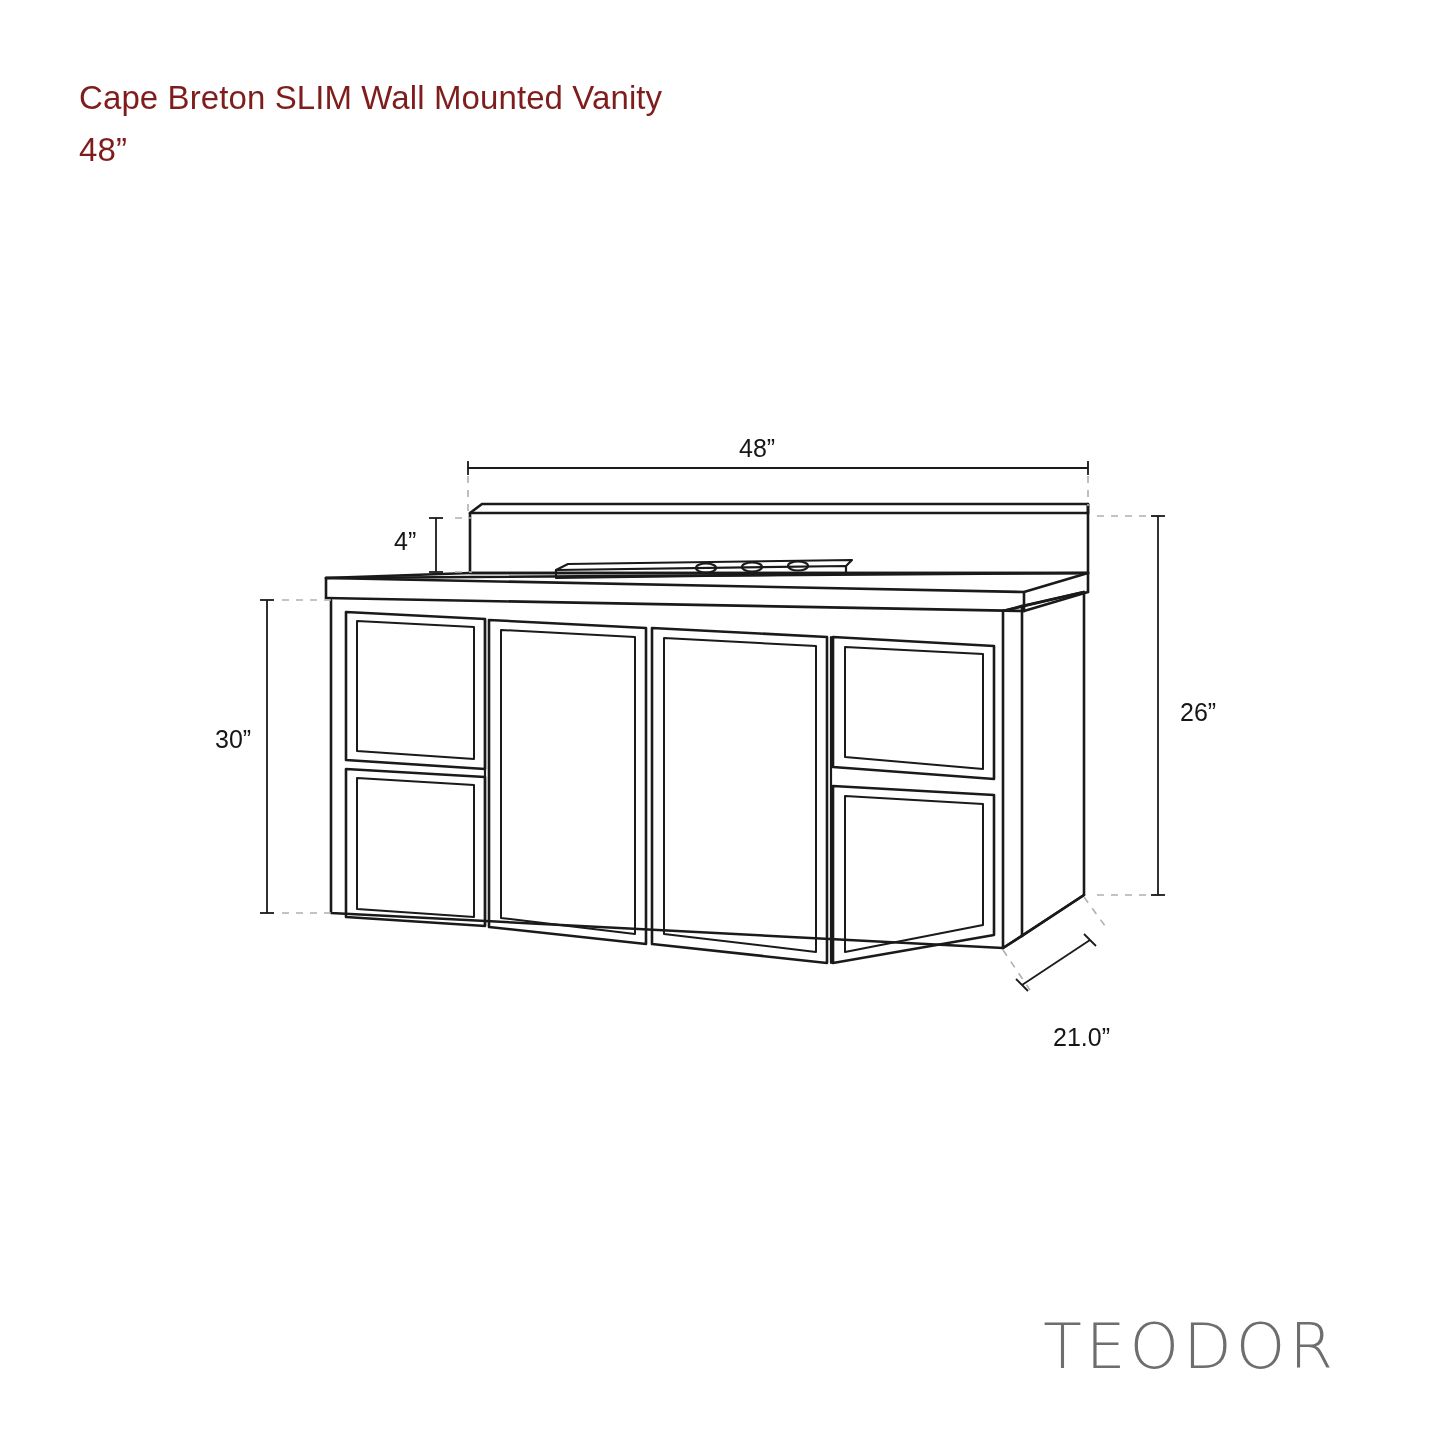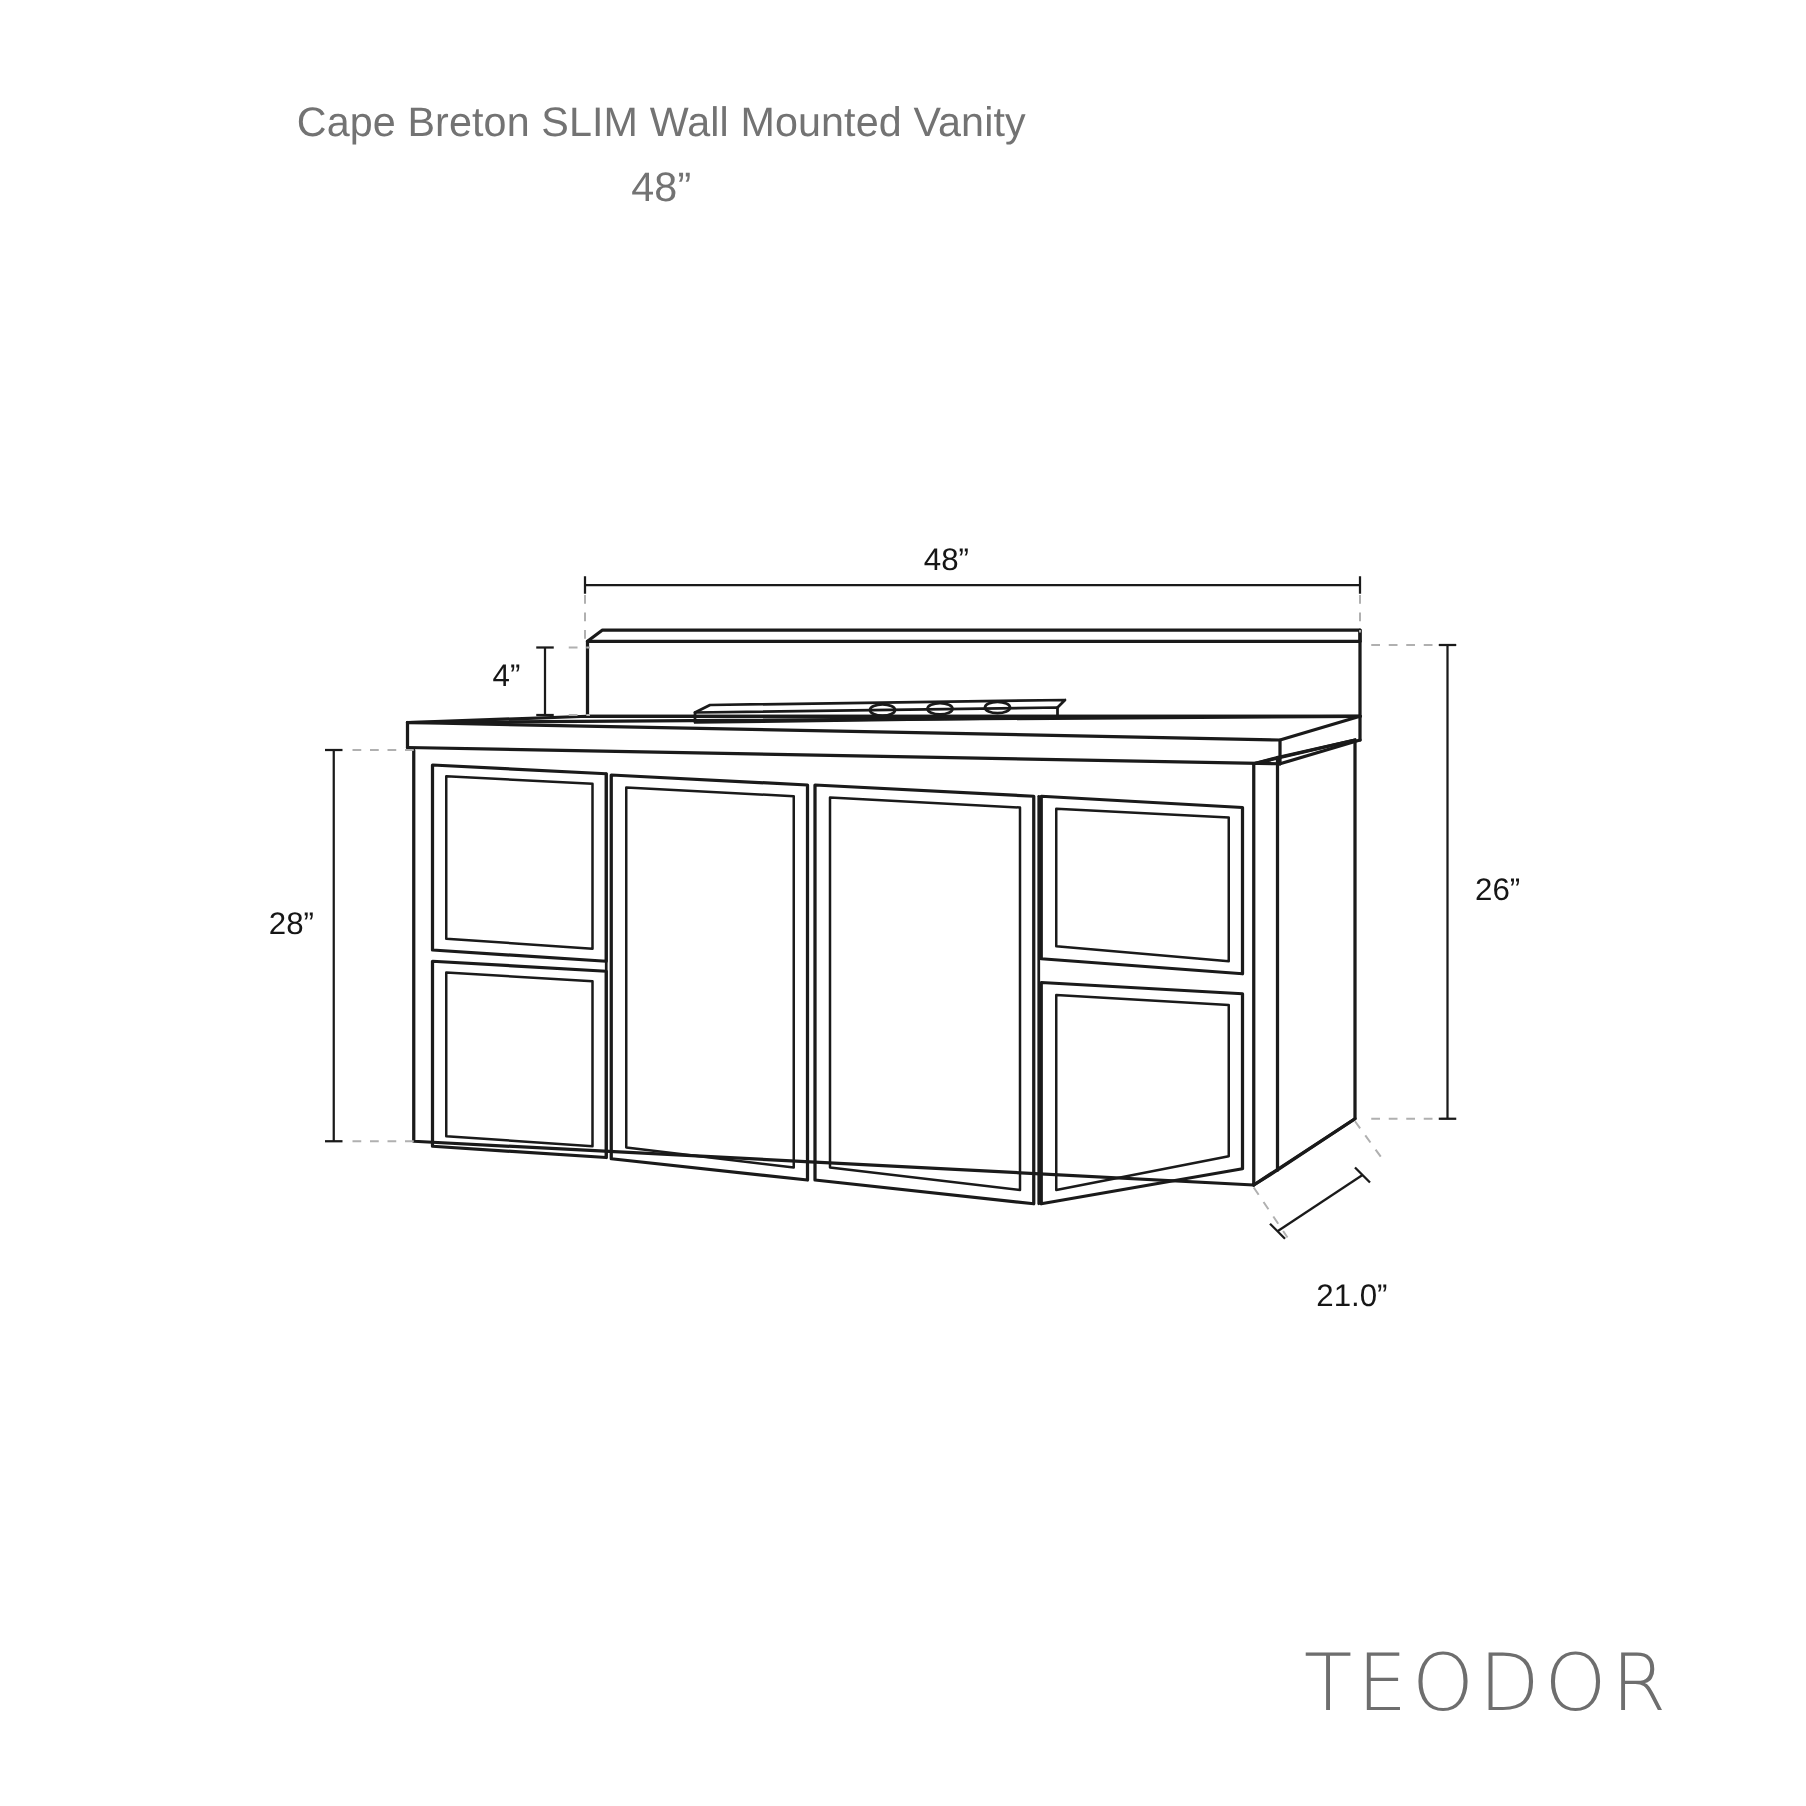--- a/index.html
+++ b/index.html
@@ -18,24 +18,23 @@
   #title-block {
     position: absolute;
     left: 79px;
     top: 72px;
     width: 900px;
   }
   #title-block .line {
     font-size: 33px;
     line-height: 52px;
     font-weight: 400;
-    color: #737373;
+    color: #7f1d1d;
     letter-spacing: 0.1px;
     white-space: pre;
-    text-align: center;
   }
   #drawing {
     position: absolute;
     left: 0;
     top: 0;
   }
   #brand {
     position: absolute;
     right: 108px;
     bottom: 62px;
@@ -172,17 +171,17 @@
     <path d="M429,572 L443,572"></path>
 
     <path d="M1022,985 L1090,940"></path>
     <path d="M1016,979 L1028,991"></path>
     <path d="M1084,934 L1096,946"></path>
   </g>
 </svg>
 
 <div class="dim-label" style="left:739px; top:434px;">48”</div>
 <div class="dim-label" style="left:394px; top:527px;">4”</div>
-<div class="dim-label" style="left:215px; top:725px;">28”</div>
+<div class="dim-label" style="left:215px; top:725px;">30”</div>
 <div class="dim-label" style="left:1180px; top:698px;">26”</div>
 <div class="dim-label" style="left:1053px; top:1023px;">21.0”</div>
 
 <div id="brand">TEODOR</div>
 
 </body></html>

